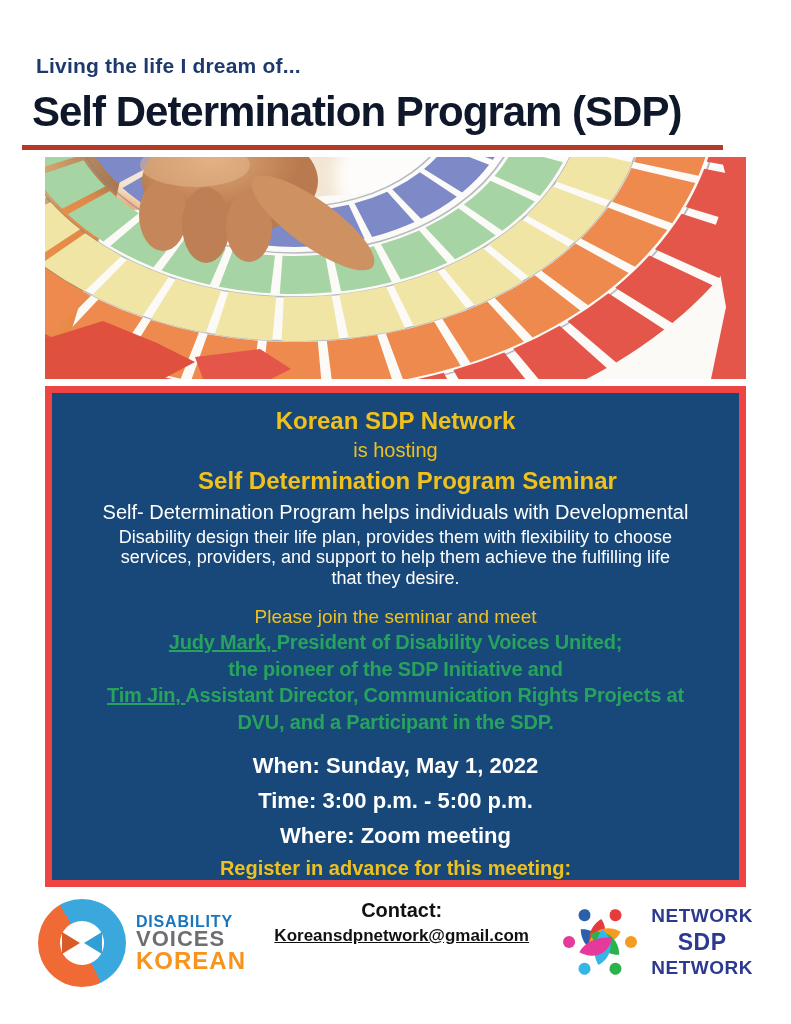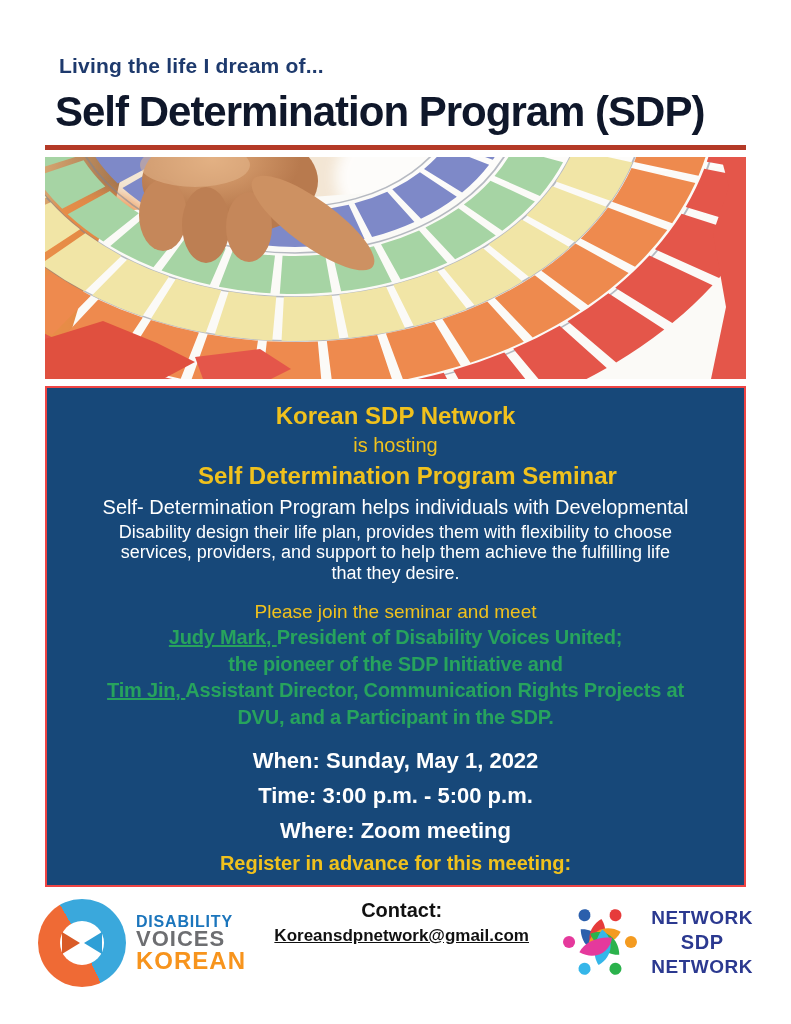--- a/index.html
+++ b/index.html
@@ -1,31 +1,31 @@
 <!DOCTYPE html>
 <html><head>
 <meta charset="utf-8">
 <style>
   html,body{margin:0;padding:0;background:#ffffff;}
   body{font-family:"Liberation Sans", sans-serif;}
   .flyer{position:relative;width:791px;height:1024px;background:#ffffff;overflow:hidden;}
 
   
-  .header{padding:54px 45px 0 45px;}
+  .header{padding:54px 45px 0 22px;}
   .tagline{margin-left:14px;font-size:21px;font-weight:bold;color:#1e3a6d;letter-spacing:.2px;}
   .title{margin:10px 0 0 10px;font-size:42px;font-weight:bold;color:#0f172a;letter-spacing:-1px;white-space:nowrap;}
   .title-underline{margin-top:9px;height:5px;background:#b43а27;background:#b43a27;width:701px;}
 
   
   .photo{margin:7px 45px 0 45px;width:701px;height:222px;overflow:hidden;background:#f6ead9;}
   .photo svg{display:block;}
 
   
   .panel{box-sizing:border-box;margin:7px 45px 0 45px;width:701px;height:501px;background:#174879;
-         border:2px solid #ef4444;color:#ffffff;text-align:center;padding-top:13px;overflow:hidden;}
+         border:7px solid #ef4444;color:#ffffff;text-align:center;padding-top:13px;overflow:hidden;}
   .yellow{color:#f0c11d;}
   .green{color:#27a35d;}
   .host{font-size:24px;font-weight:bold;line-height:1.25;}
   .hosting{font-size:20px;line-height:1.45;}
   .panel-title{font-size:24px;font-weight:bold;line-height:1.3;margin-left:24px;}
   .desc1{font-size:20px;line-height:1.45;margin-top:2px;}
   .desc{font-size:18px;line-height:1.12;}
   .invite{font-size:19px;margin-top:17px;line-height:1.3;}
   .speaker{font-size:20px;font-weight:bold;line-height:1.32;letter-spacing:-.2px;}
   .speaker .name{text-decoration:underline;}
@@ -48,21 +48,21 @@
   .dvu-l1{font-size:16px;font-weight:bold;color:#1b75bc;letter-spacing:.8px;}
   .dvu-l2{font-size:22px;font-weight:bold;color:#6d6e71;letter-spacing:1px;}
   .dvu-l3{font-size:24px;font-weight:bold;color:#f7941d;letter-spacing:1px;}
   .contact{flex:1;text-align:center;color:#111111;}
   .contact .label{font-size:20px;font-weight:bold;}
   .contact a{display:inline-block;margin-top:4px;font-size:17px;font-weight:bold;color:#111111;
              text-decoration:underline;cursor:pointer;}
   .ksn{display:flex;align-items:center;gap:8px;}
   .ksn-text{text-align:center;line-height:1.25;font-weight:bold;color:#2b3990;letter-spacing:.5px;}
   .ksn-l1,.ksn-l3{font-size:19px;}
-  .ksn-l2{font-size:20px;}
+  .ksn-l2{font-size:23px;}
 </style>
 </head>
 <body>
 
 <div class="flyer">
 
   <div class="header">
     <div class="tagline">Living the life I dream of...</div>
     <div class="title">Self Determination Program (SDP)</div>
     <div class="title-underline"></div>

